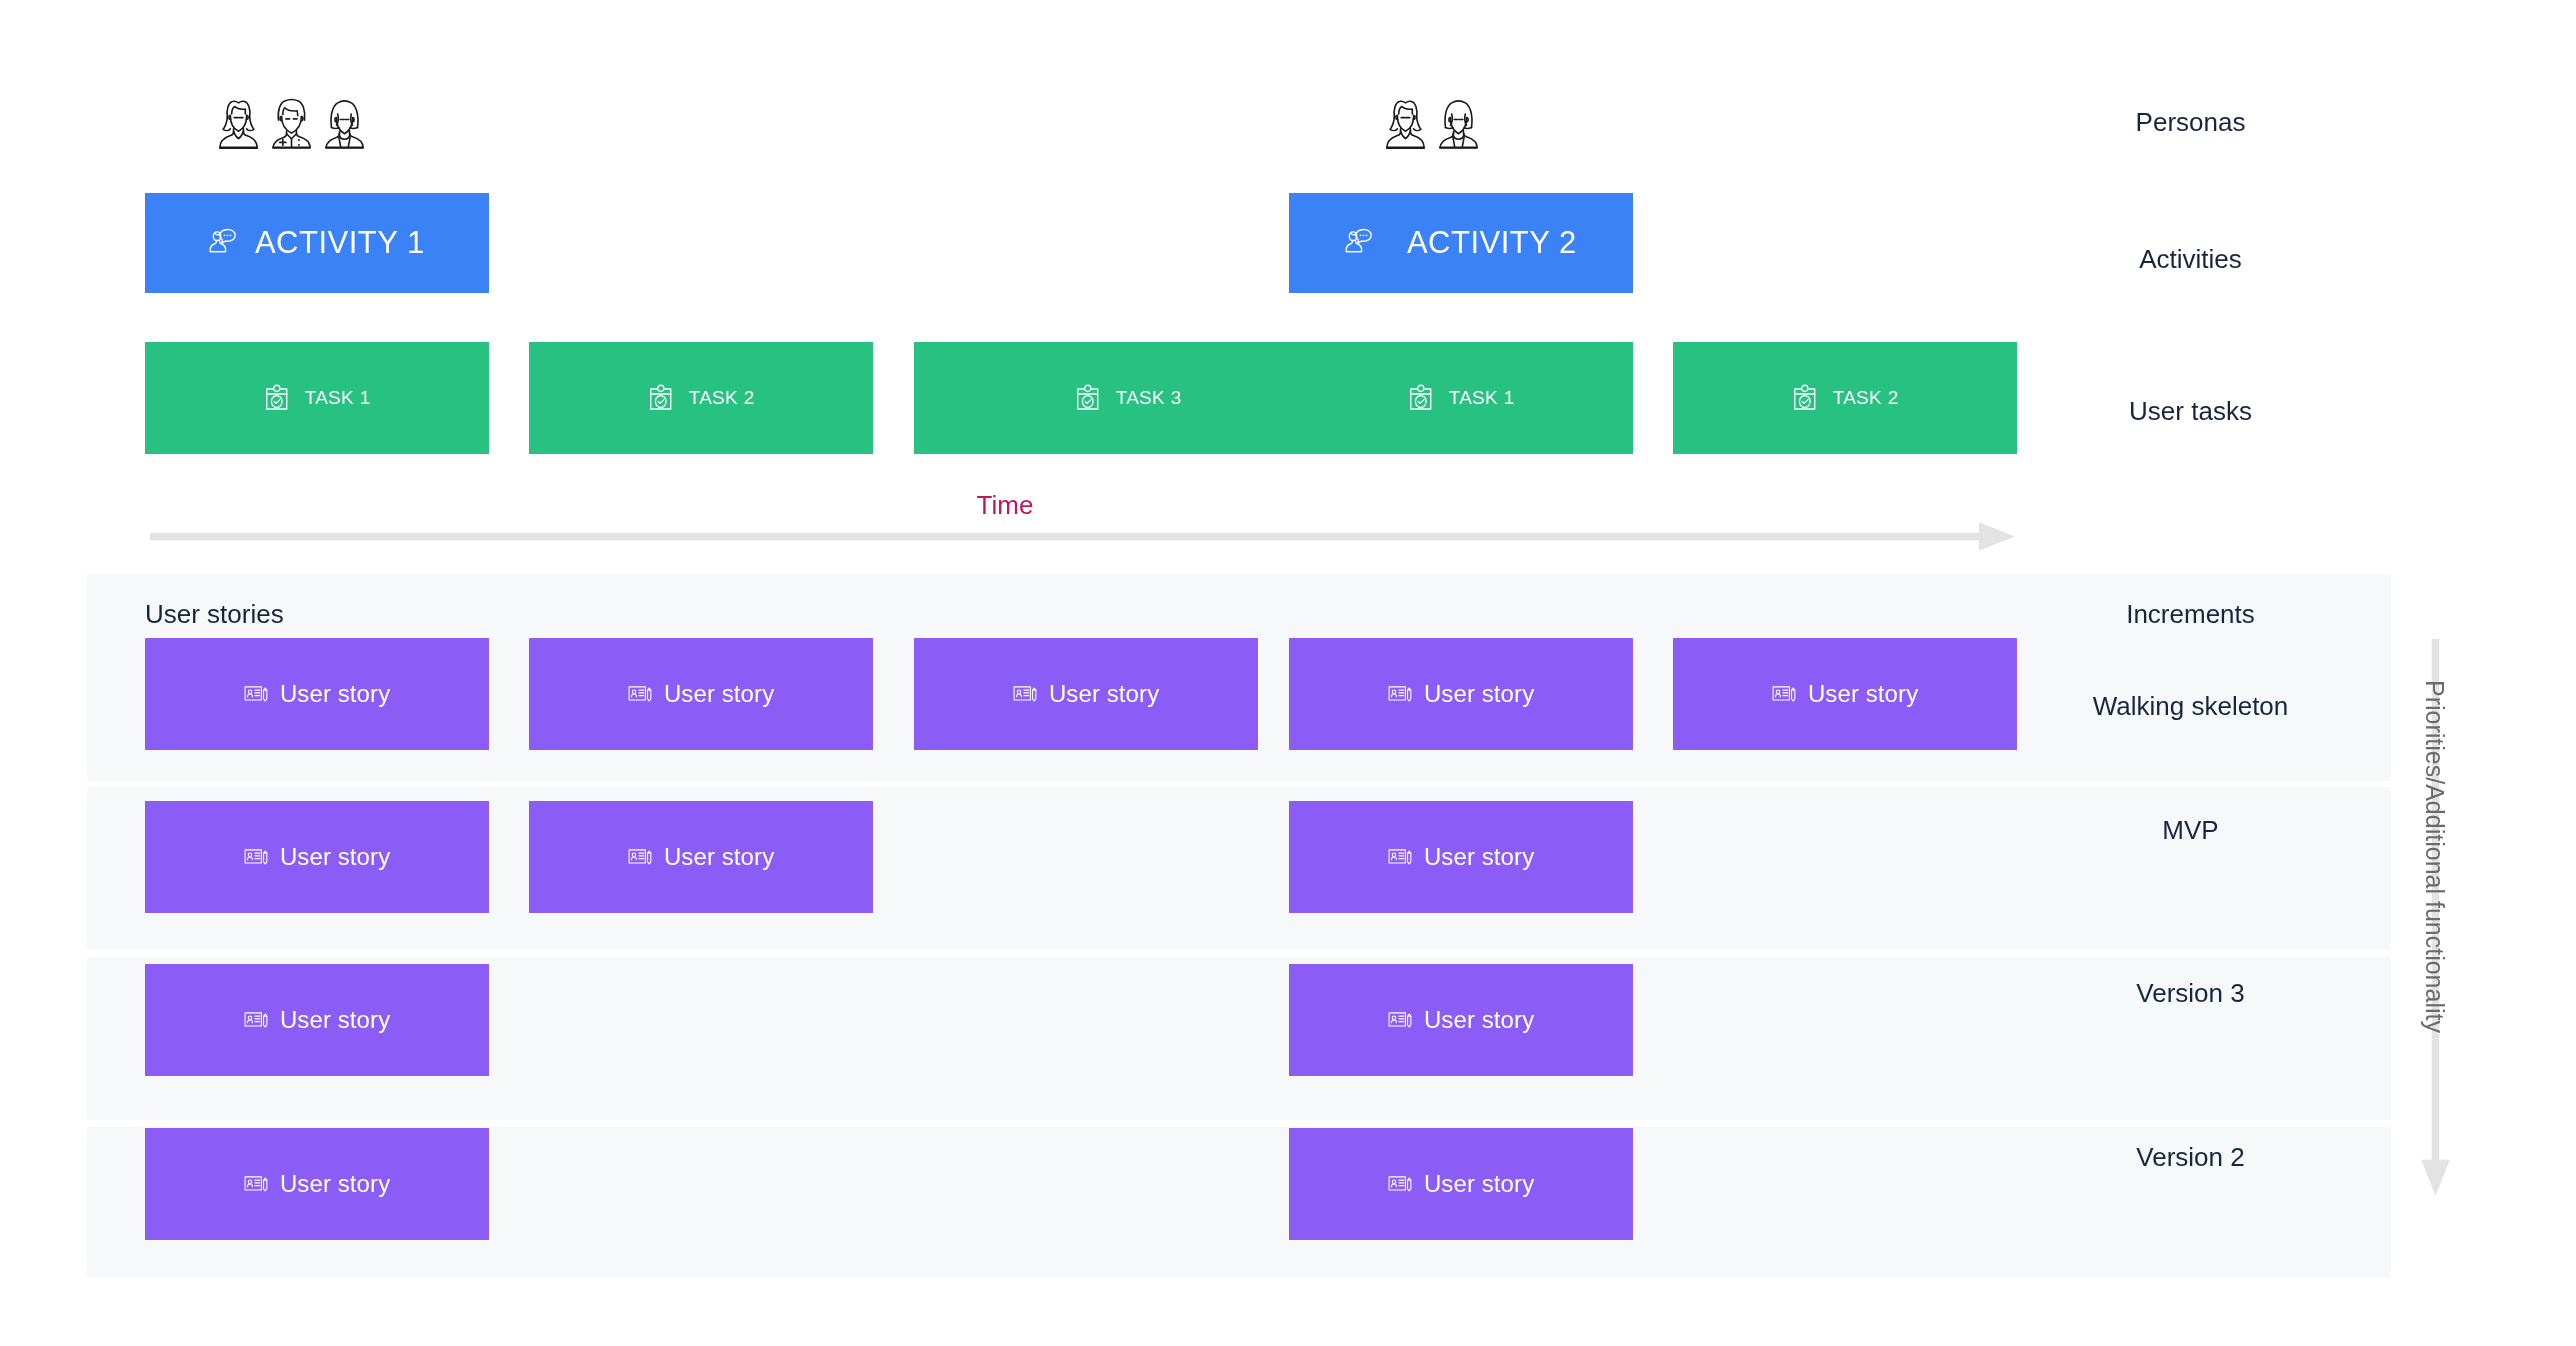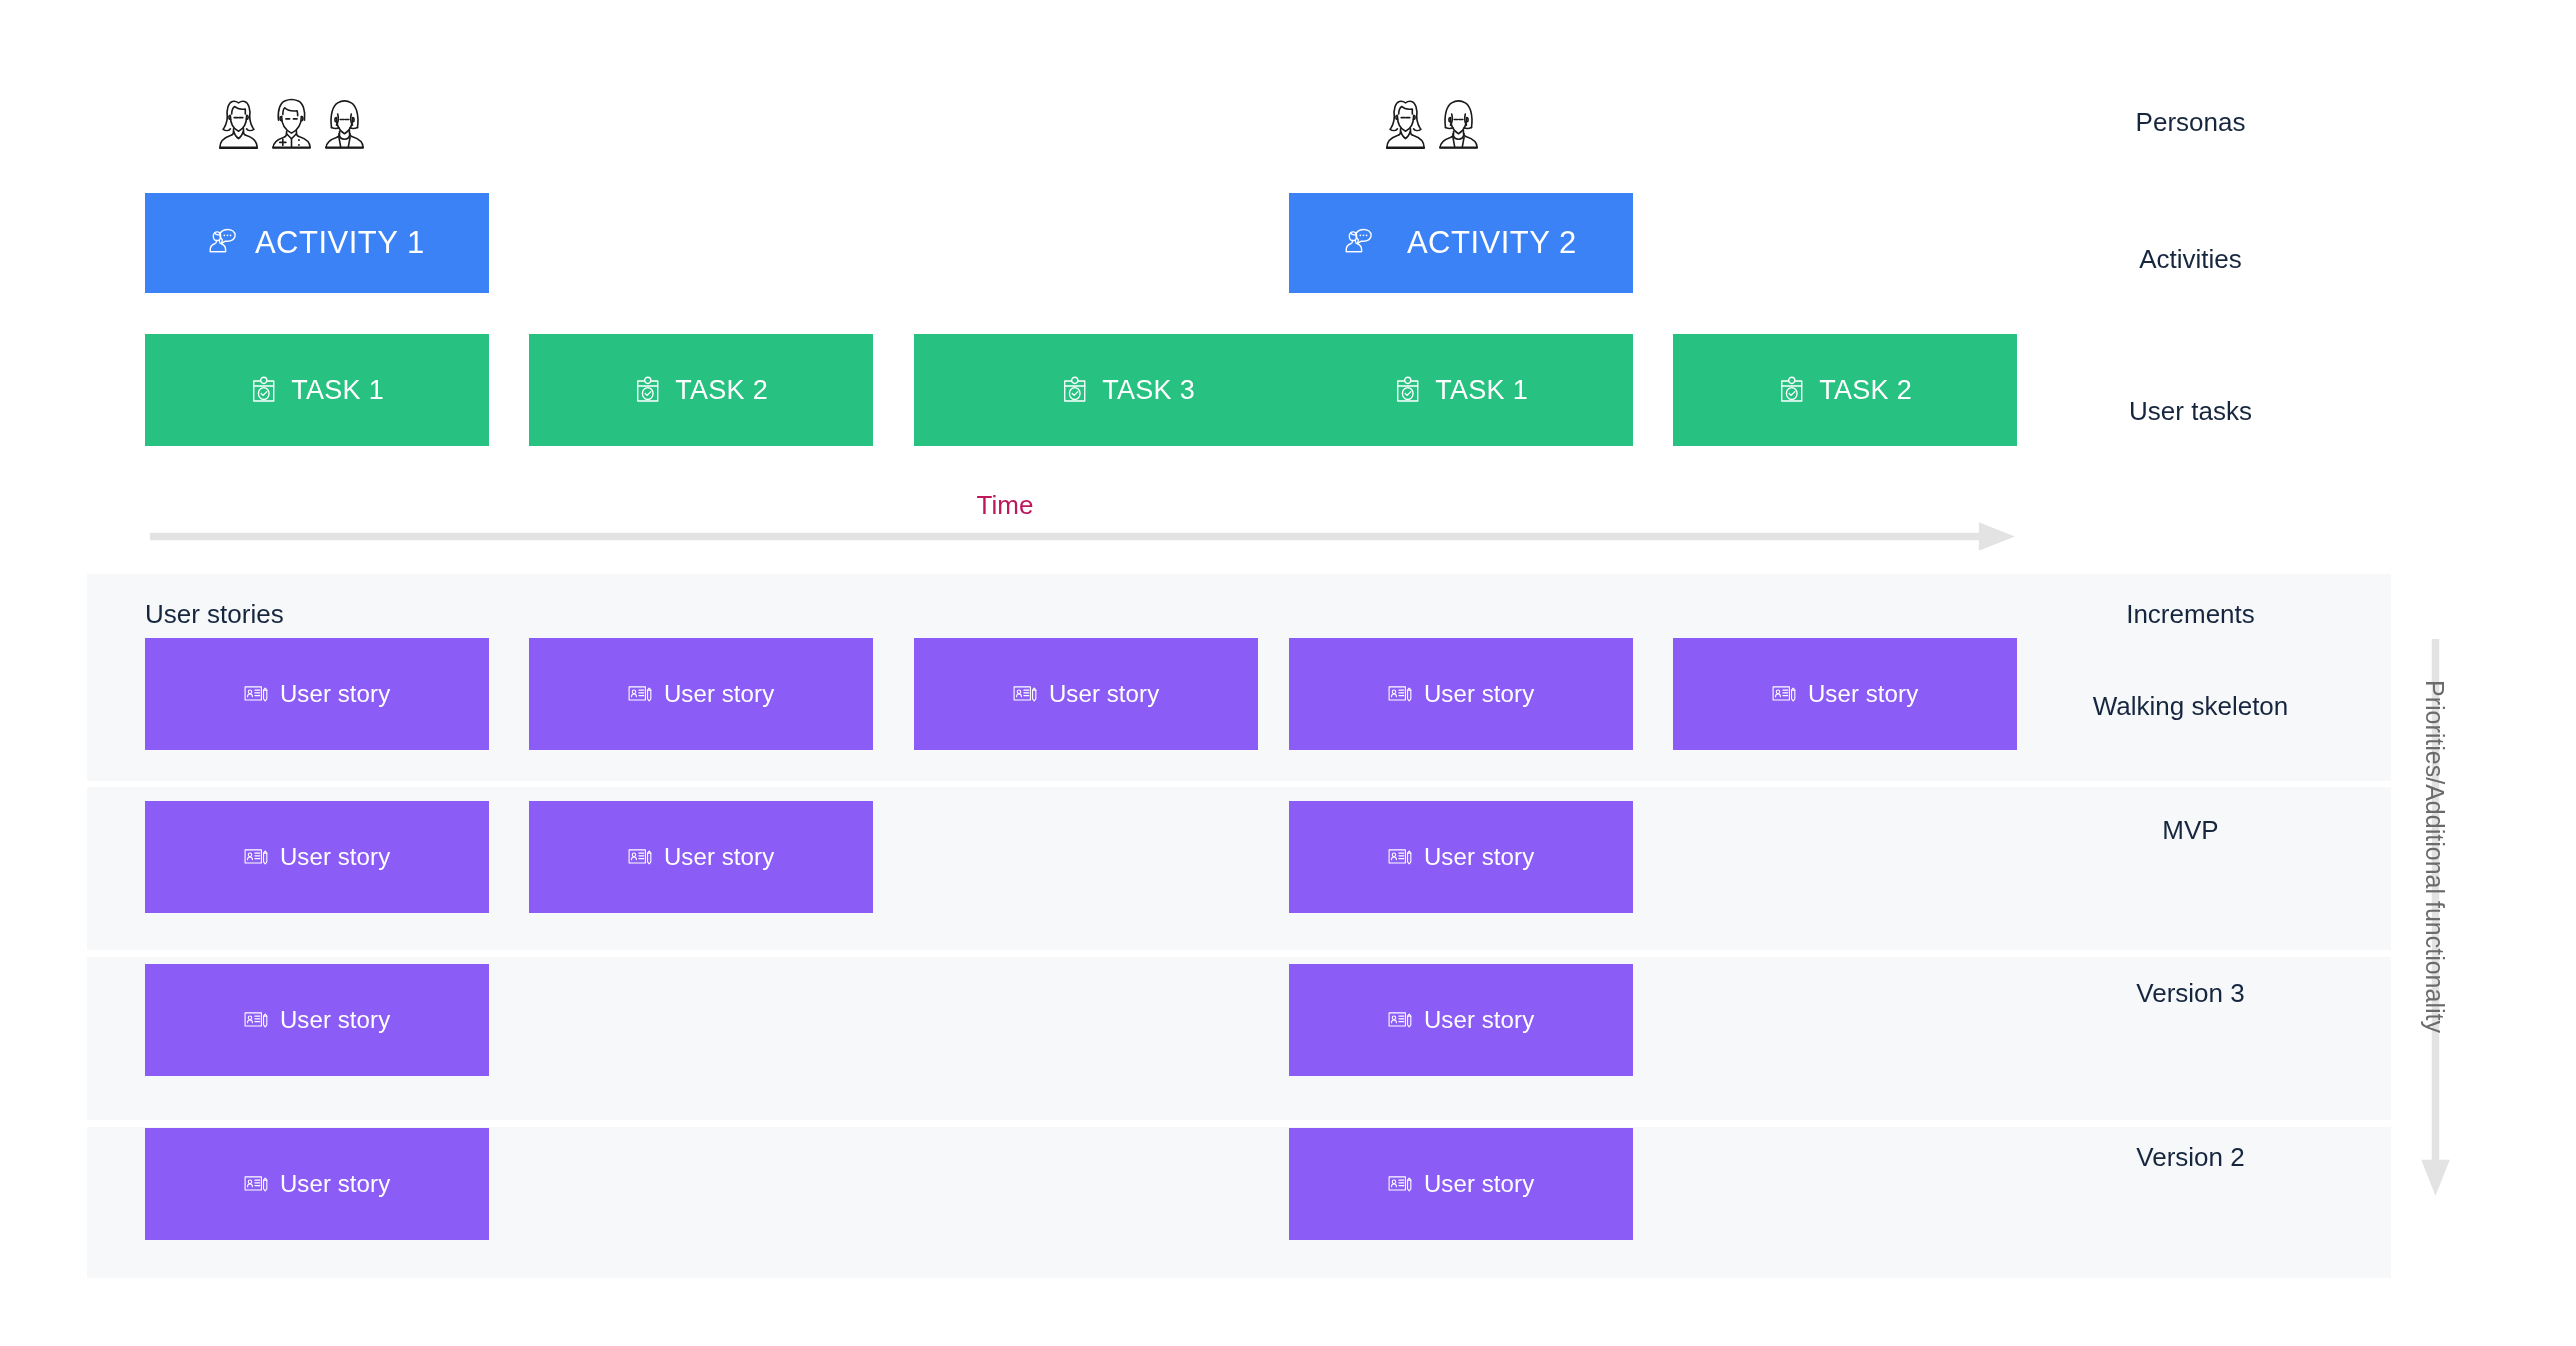--- a/index.html
+++ b/index.html
@@ -17,21 +17,21 @@
   .bar{
     position:absolute;display:flex;align-items:center;justify-content:center;
     color:#ffffff;box-sizing:border-box;
   }
   .bar .bar-icon{display:inline-flex;align-items:center;justify-content:center;margin-right:13.7px;}
   .bar .bar-icon svg{display:block;}
 
   .activity-bar{background:#3b82f6;height:100px;font-size:31px;letter-spacing:0.5px;}
   .activity-bar .bar-label{font-weight:400;}
 
-  .task-bar{background:#27c281;height:112px;font-size:27px;letter-spacing:0.3px;}
+  .task-bar{background:#27c281;height:112px;font-size:19px;letter-spacing:0.3px;margin-top:8px;}
 
   .story-card{background:#8b5cf6;height:112px;font-size:24px;letter-spacing:0.1px;}
   .story-card .bar-icon{margin-right:11.2px;}
 
   
   .row-label{
     position:absolute;color:#17263f;font-size:26px;text-align:center;
     width:399px;left:1991px;
   }
 

